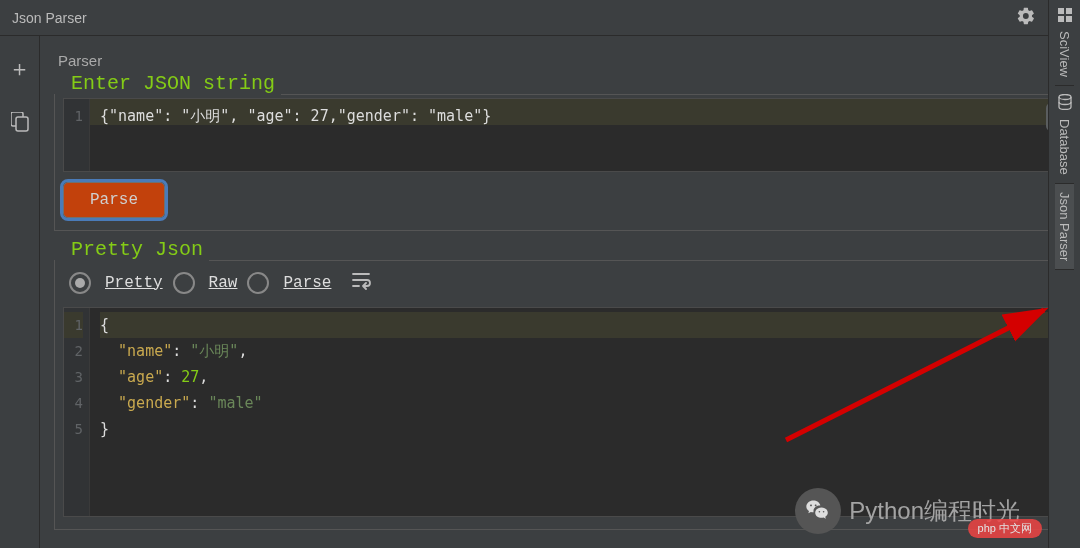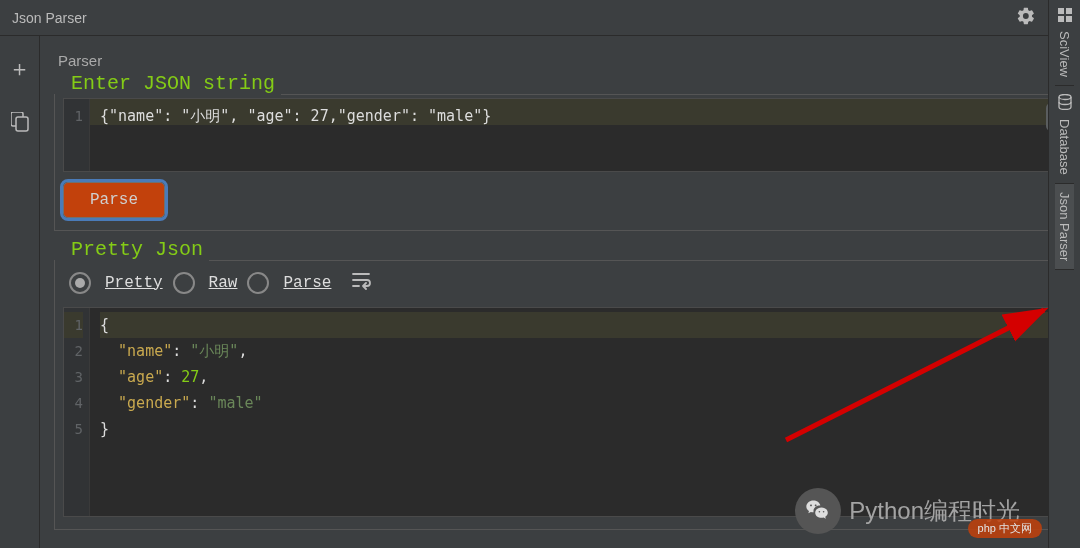--- a/index.html
+++ b/index.html
@@ -196,21 +196,21 @@
     width: 46px; height: 46px;
     border-radius: 50%;
     background: #555;
     display: flex; align-items: center; justify-content: center;
     color: #ddd; font-size: 22px;
   }
   .php-pill {
     position: absolute;
     bottom: 10px;
     right: 38px;
-    background: #c2410c;
+    background: #ef4444;
     color: #fff;
     font-size: 11px;
     padding: 2px 10px;
     border-radius: 10px;
     opacity: 0.85;
     z-index: 60;
   }
   .arrow {
     position: absolute;
     z-index: 40;

